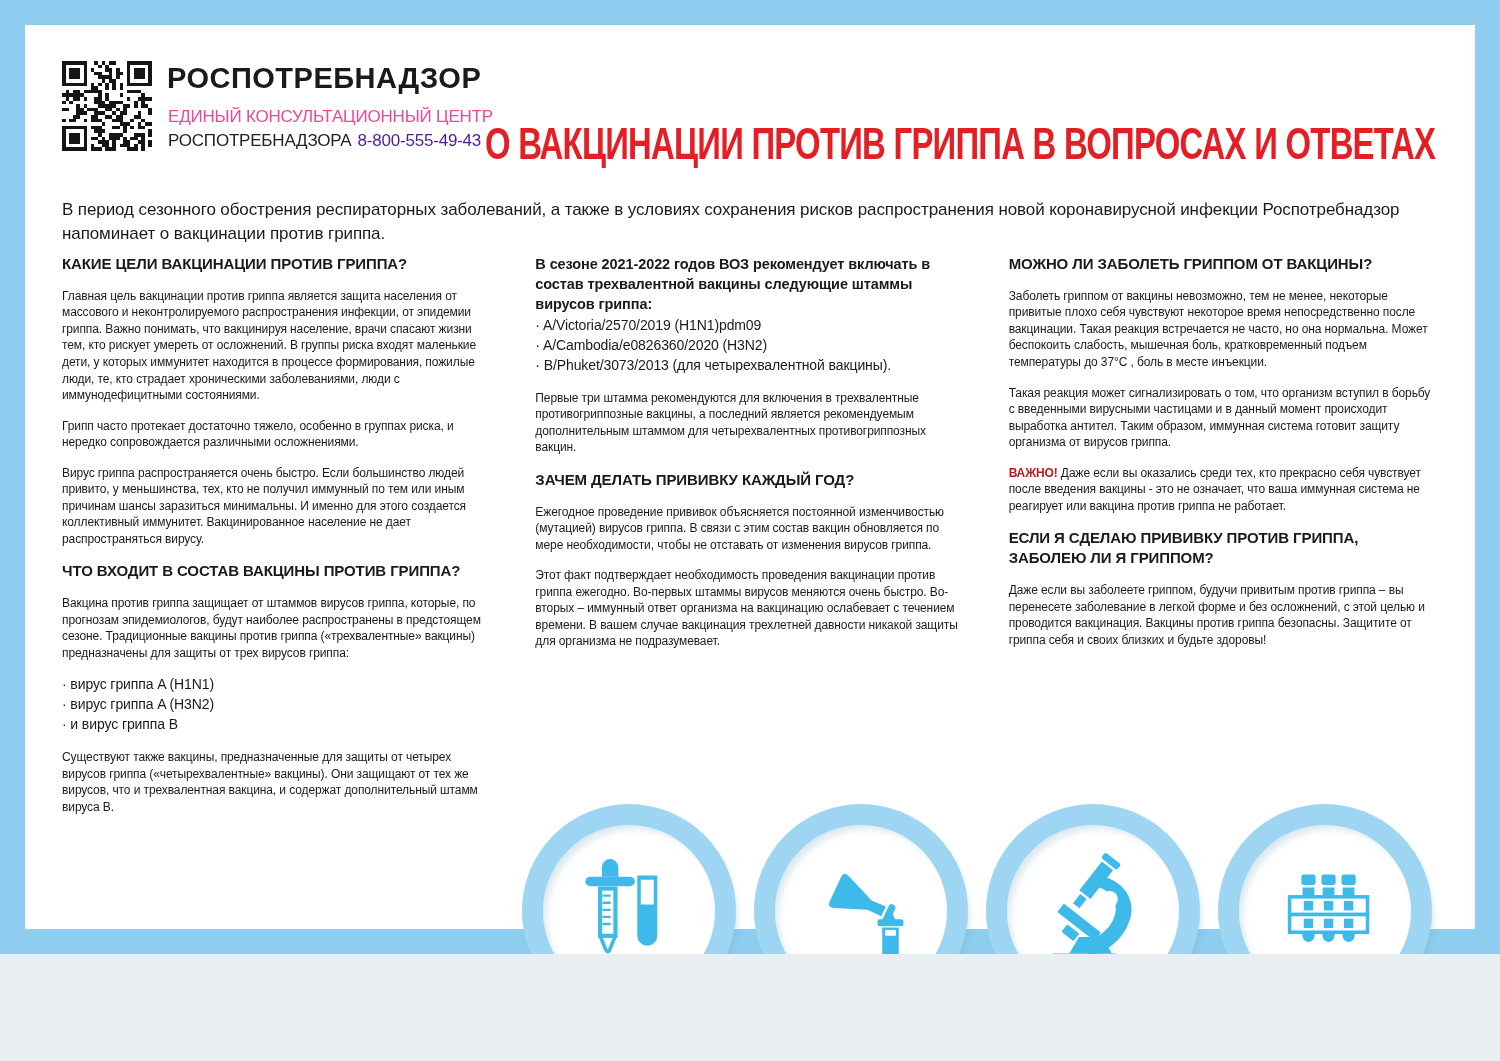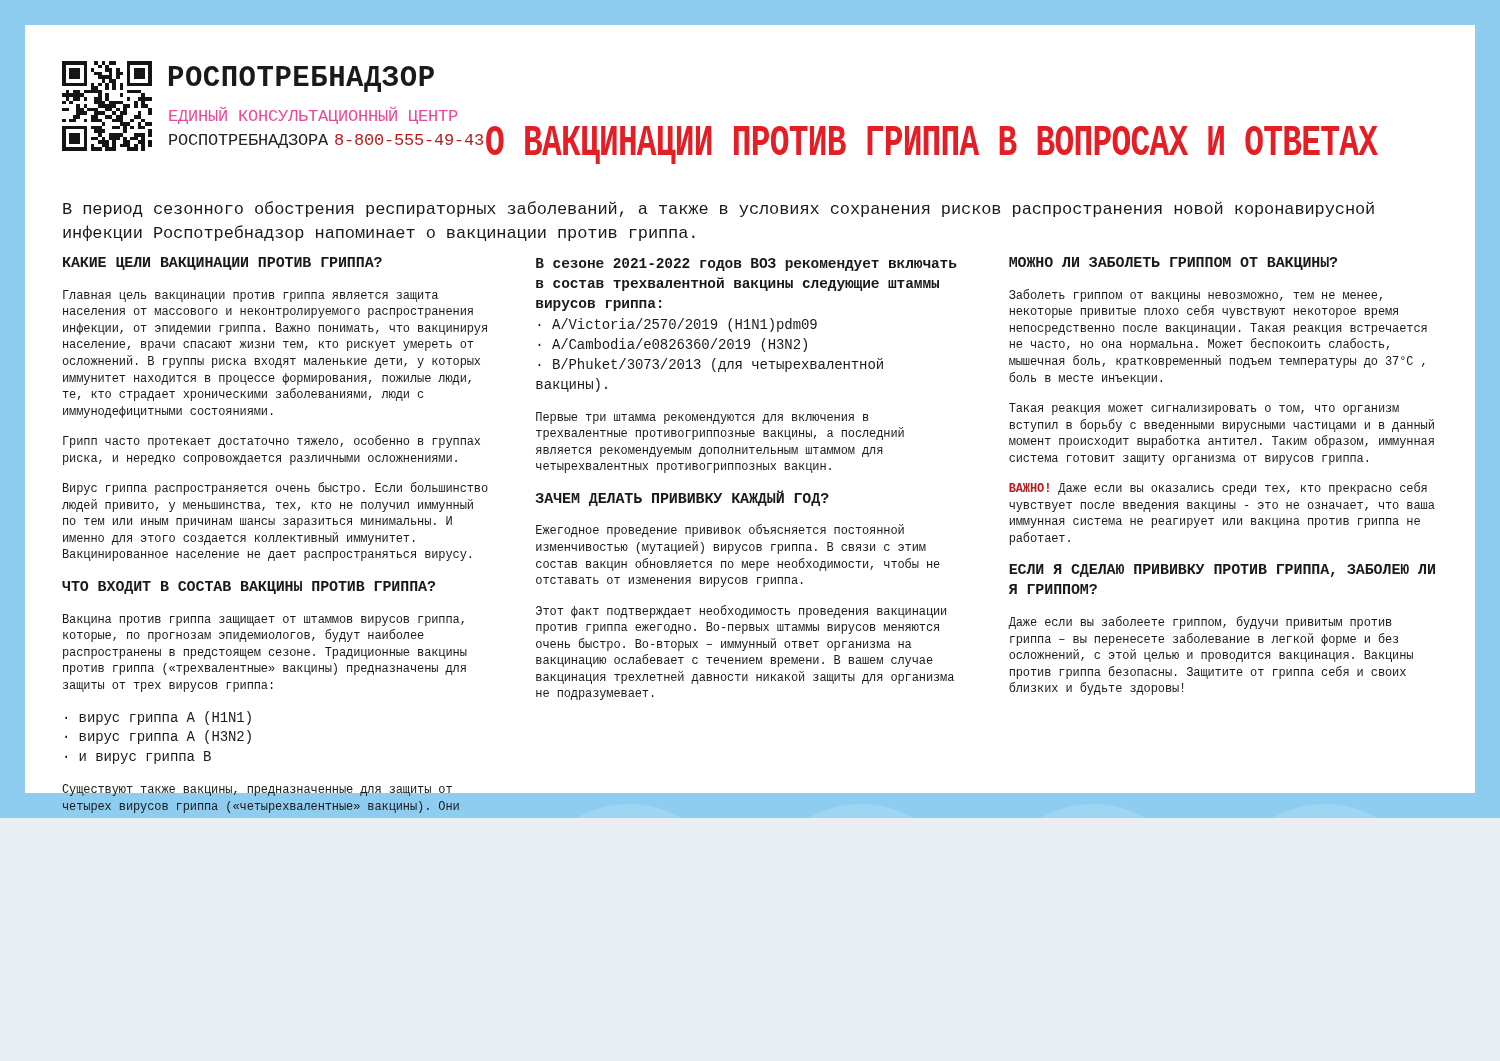--- a/index.html
+++ b/index.html
@@ -1,20 +1,20 @@
 <!DOCTYPE html>
 <html><head>
 <meta charset="utf-8">
 <style>
   html,body{margin:0;padding:0;background:#e8eef2;}
   .poster{
     position:relative;
-    width:1500px;height:818px;
+    width:1500px;height:954px;
     background:#8ecdf0;
-    font-family:Liberation Mono, monospace;
+    font-family:Liberation Sans, sans-serif;
     color:#1a1a1a;
     overflow:hidden;
   }
   .inner{
     position:absolute;left:25px;top:25px;right:25px;bottom:25px;
     background:#ffffff;
   }
   
   .qr{position:absolute;left:37px;top:36px;width:90px;height:90px;}
   .qr svg{width:100%;height:100%;shape-rendering:crispEdges;}
@@ -23,21 +23,21 @@
     font-size:29px;font-weight:700;letter-spacing:.5px;white-space:nowrap;
   }
   .sub1{
     position:absolute;left:143px;top:82px;
     font-size:17px;letter-spacing:-0.2px;white-space:nowrap;color:#ec4899;
   }
   .sub2row{
     position:absolute;left:143px;top:106px;
     font-size:17px;letter-spacing:-0.2px;white-space:nowrap;color:#222;
   }
-  .phone{color:#b91c1c;margin-left:6px;}
+  .phone{color:#4c1d95;margin-left:6px;}
   .headline{
     position:absolute;left:460px;top:66px;
     font-size:45px;font-weight:700;line-height:1;
     color:#e31e24;white-space:nowrap;letter-spacing:-1px;
     transform:scaleX(.73);transform-origin:left top;
   }
   
   .intro{
     position:absolute;left:37px;top:156px;width:1382px;
     font-size:17px;line-height:1.4;letter-spacing:-0.1px;
@@ -415,21 +415,21 @@
           <div class="li">· вирус гриппа A (H3N2)</div>
           <div class="li">· и вирус гриппа B</div>
         </div>
         <p class="p">Существуют также вакцины, предназначенные для защиты от четырех вирусов гриппа («четырехвалентные» вакцины). Они защищают от тех же вирусов, что и трехвалентная вакцина, и содержат дополнительный штамм вируса B.</p>
       </div>
 
       <div class="col">
         <p class="p bold">В сезоне 2021-2022 годов ВОЗ рекомендует включать в состав трехвалентной вакцины следующие штаммы вирусов гриппа:</p>
         <div class="list">
           <div class="li">· A/Victoria/2570/2019 (H1N1)pdm09</div>
-          <div class="li">· A/Cambodia/e0826360/2019 (H3N2)</div>
+          <div class="li">· A/Cambodia/e0826360/2020 (H3N2)</div>
           <div class="li">· B/Phuket/3073/2013 (для четырехвалентной вакцины).</div>
         </div>
         <p class="p">Первые три штамма рекомендуются для включения в трехвалентные противогриппозные вакцины, а последний является рекомендуемым дополнительным штаммом для четырехвалентных противогриппозных вакцин.</p>
         <div class="q">ЗАЧЕМ ДЕЛАТЬ ПРИВИВКУ КАЖДЫЙ ГОД?</div>
         <p class="p">Ежегодное проведение прививок объясняется постоянной изменчивостью (мутацией) вирусов гриппа. В связи с этим состав вакцин обновляется по мере необходимости, чтобы не отставать от изменения вирусов гриппа.</p>
         <p class="p">Этот факт подтверждает необходимость проведения вакцинации против гриппа ежегодно. Во-первых штаммы вирусов меняются очень быстро. Во-вторых – иммунный ответ организма на вакцинацию ослабевает с течением времени. В вашем случае вакцинация трехлетней давности никакой защиты для организма не подразумевает.</p>
       </div>
 
       <div class="col">
         <div class="q">МОЖНО ЛИ ЗАБОЛЕТЬ ГРИППОМ ОТ ВАКЦИНЫ?</div>

